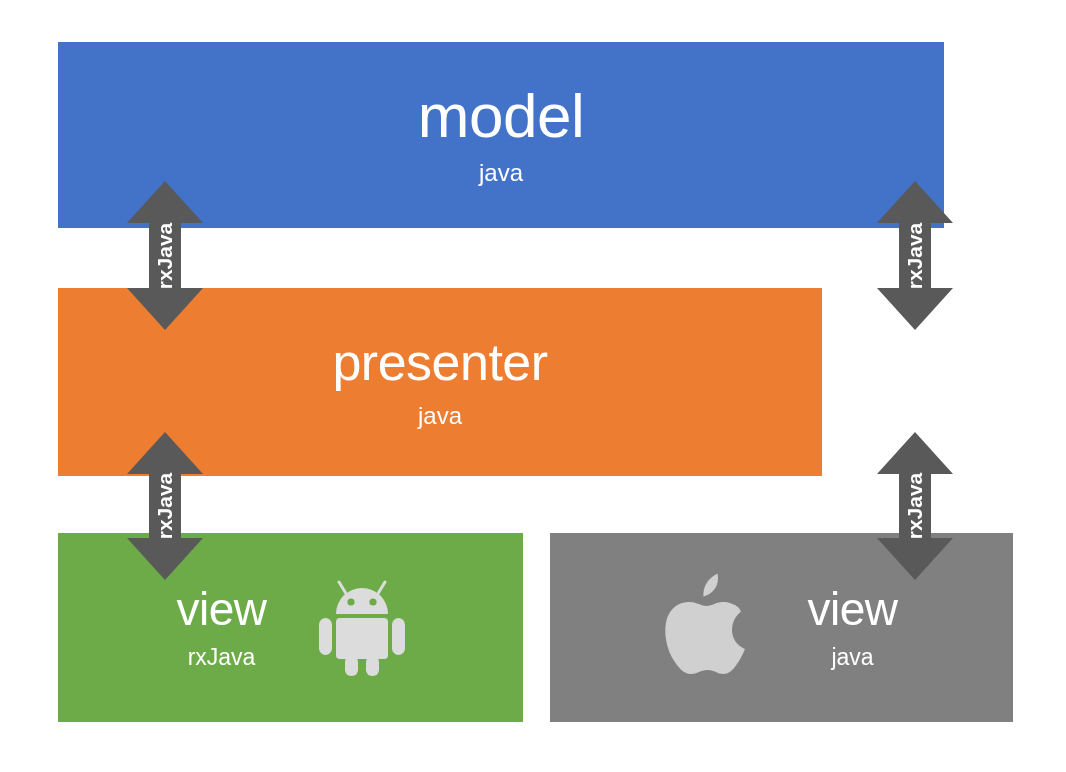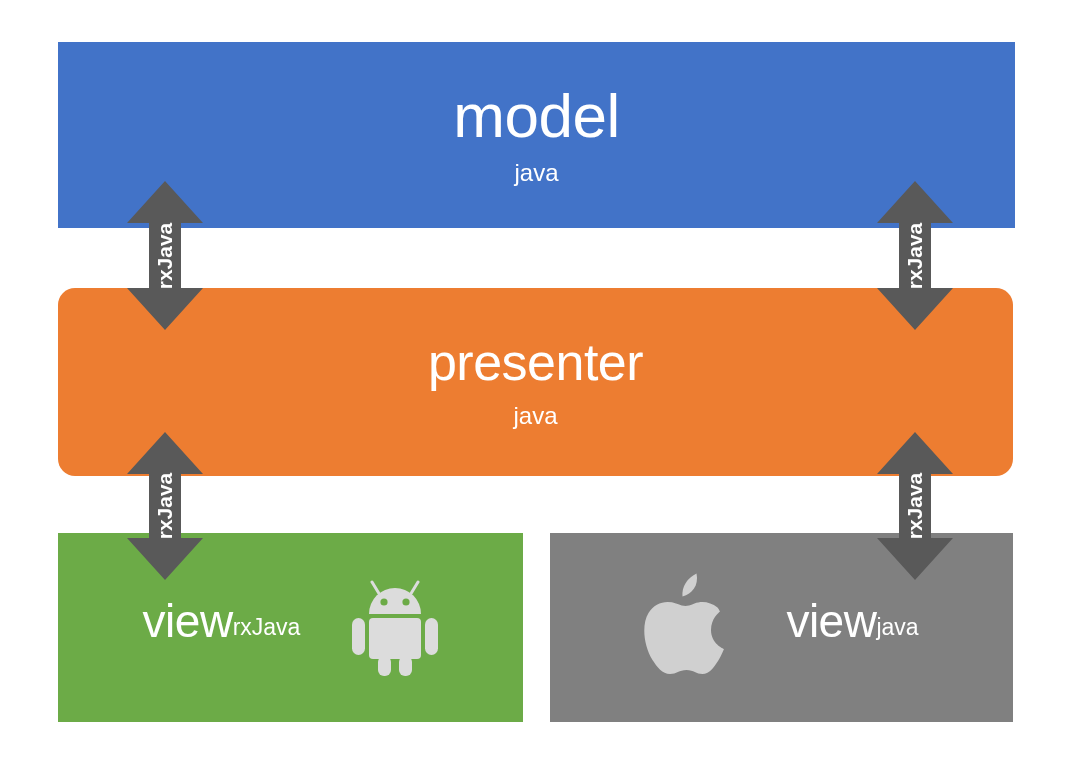--- a/index.html
+++ b/index.html
@@ -39,35 +39,34 @@
     color: #ffffff;
     font-weight: 400;
     line-height: 1.0;
     white-space: nowrap;
   }
 
   
   #box-model {
     left: 58px;
     top: 42px;
-    width: 957px;
+    width: 886px;
     height: 186px;
     background: #4273c8;
   }
   #box-model .layer-title { font-size: 62px; margin-bottom: 14px; }
   #box-model .layer-sub   { font-size: 24px; }
 
   
   #box-presenter {
     left: 58px;
     top: 288px;
-    width: 955px;
+    width: 764px;
     height: 188px;
     background: #ed7d31;
-    border-radius: 17px;
   }
   #box-presenter .layer-title { font-size: 52px; margin-bottom: 16px; }
   #box-presenter .layer-sub   { font-size: 24px; }
 
   
   #box-view-android {
     left: 58px;
     top: 533px;
     width: 465px;
     height: 189px;
@@ -82,21 +81,21 @@
     top: 533px;
     width: 463px;
     height: 189px;
     background: #808080;
     flex-direction: row;
     justify-content: center;
     align-items: center;
   }
   .view-textblock {
     display: flex;
-    flex-direction: row;
+    flex-direction: column;
     align-items: center;
     justify-content: center;
   }
   .view-textblock .layer-title { font-size: 46px; margin-bottom: 14px; }
   .view-textblock .layer-sub   { font-size: 23px; }
 
   .platform-logo {
     display: block;
     flex: 0 0 auto;
   }

